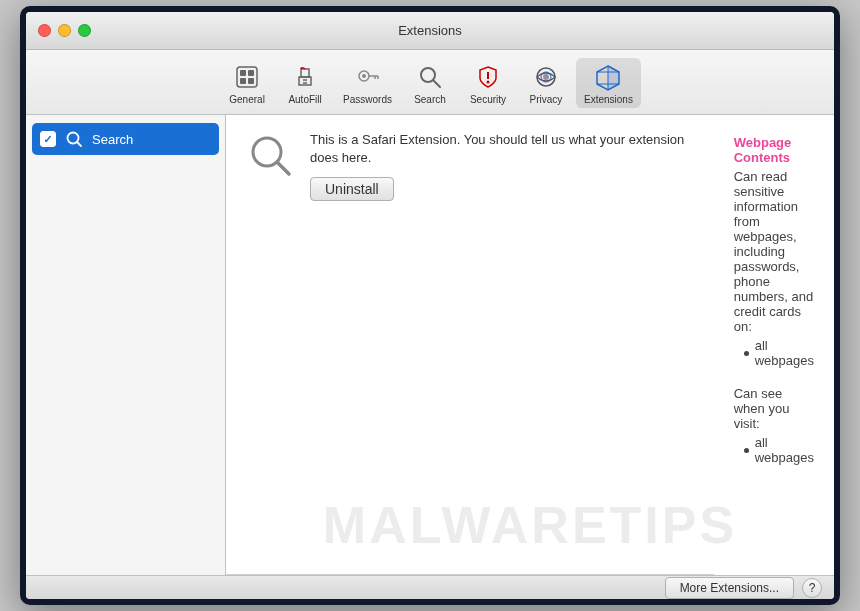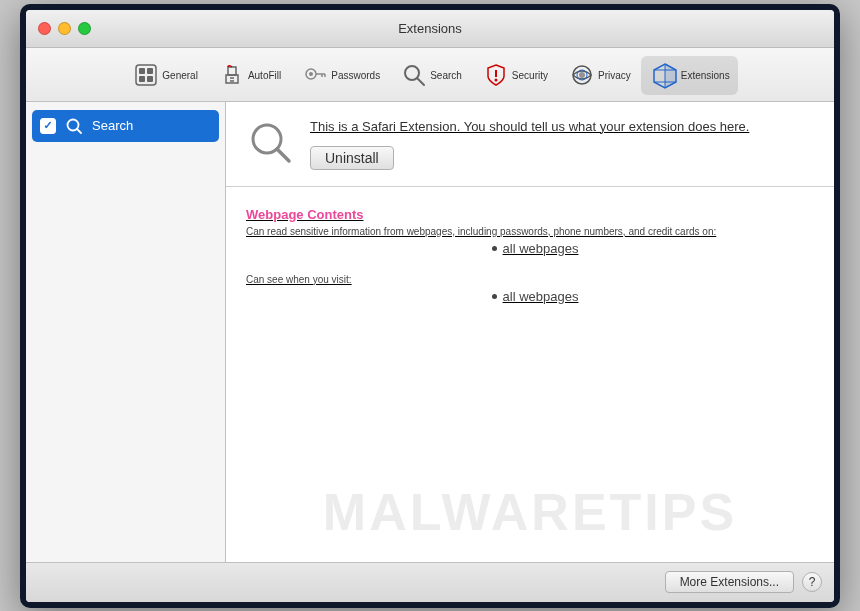--- a/index.html
+++ b/index.html
@@ -66,21 +66,21 @@
       border-bottom: 1px solid #c0c0c0;
       padding: 8px 0 6px;
       display: flex;
       align-items: center;
       justify-content: center;
       gap: 2px;
     }
 
     .toolbar-item {
       display: flex;
-      flex-direction: row;
+      flex-direction: column;
       align-items: center;
       padding: 3px 8px;
       border-radius: 6px;
       cursor: pointer;
       min-width: 56px;
     }
 
     .toolbar-item.active {
       background: rgba(0,0,0,0.1);
     }
@@ -166,24 +166,22 @@
 
     .sidebar-item-label {
       font-size: 13px;
       color: #333;
     }
 
     
     .main-content {
       flex: 1;
       display: flex;
-      flex-direction: column;
       position: relative;
       overflow: hidden;
-      text-decoration: underline;
     }
 
     
     .watermark {
       position: absolute;
       bottom: 20px;
       left: 50%;
       transform: translateX(-50%);
       font-size: 52px;
       font-weight: 900;
@@ -248,21 +246,21 @@
     }
 
     .detail-section-title {
       font-size: 13px;
       font-weight: 700;
       color: #ec4899;
       margin-bottom: 4px;
     }
 
     .detail-section-desc {
-      font-size: 10px;
+      font-size: 13px;
       color: #444;
       margin-bottom: 4px;
     }
 
     .detail-list-item {
       font-size: 13px;
       color: #444;
       padding-left: 10px;
       display: flex;
       align-items: center;
@@ -275,21 +273,21 @@
       height: 5px;
       border-radius: 50%;
       background: #444;
       flex-shrink: 0;
     }
 
     
     .footer {
       background: linear-gradient(to bottom, #e8e8e8, #d8d8d8);
       border-top: 1px solid #c0c0c0;
-      height: 40px;
+      height: 24px;
       display: flex;
       align-items: center;
       justify-content: flex-end;
       padding: 0 12px;
       gap: 8px;
     }
 
     .more-extensions-btn {
       background: linear-gradient(to bottom, #f8f8f8, #e0e0e0);
       border: 1px solid #b0b0b0;

